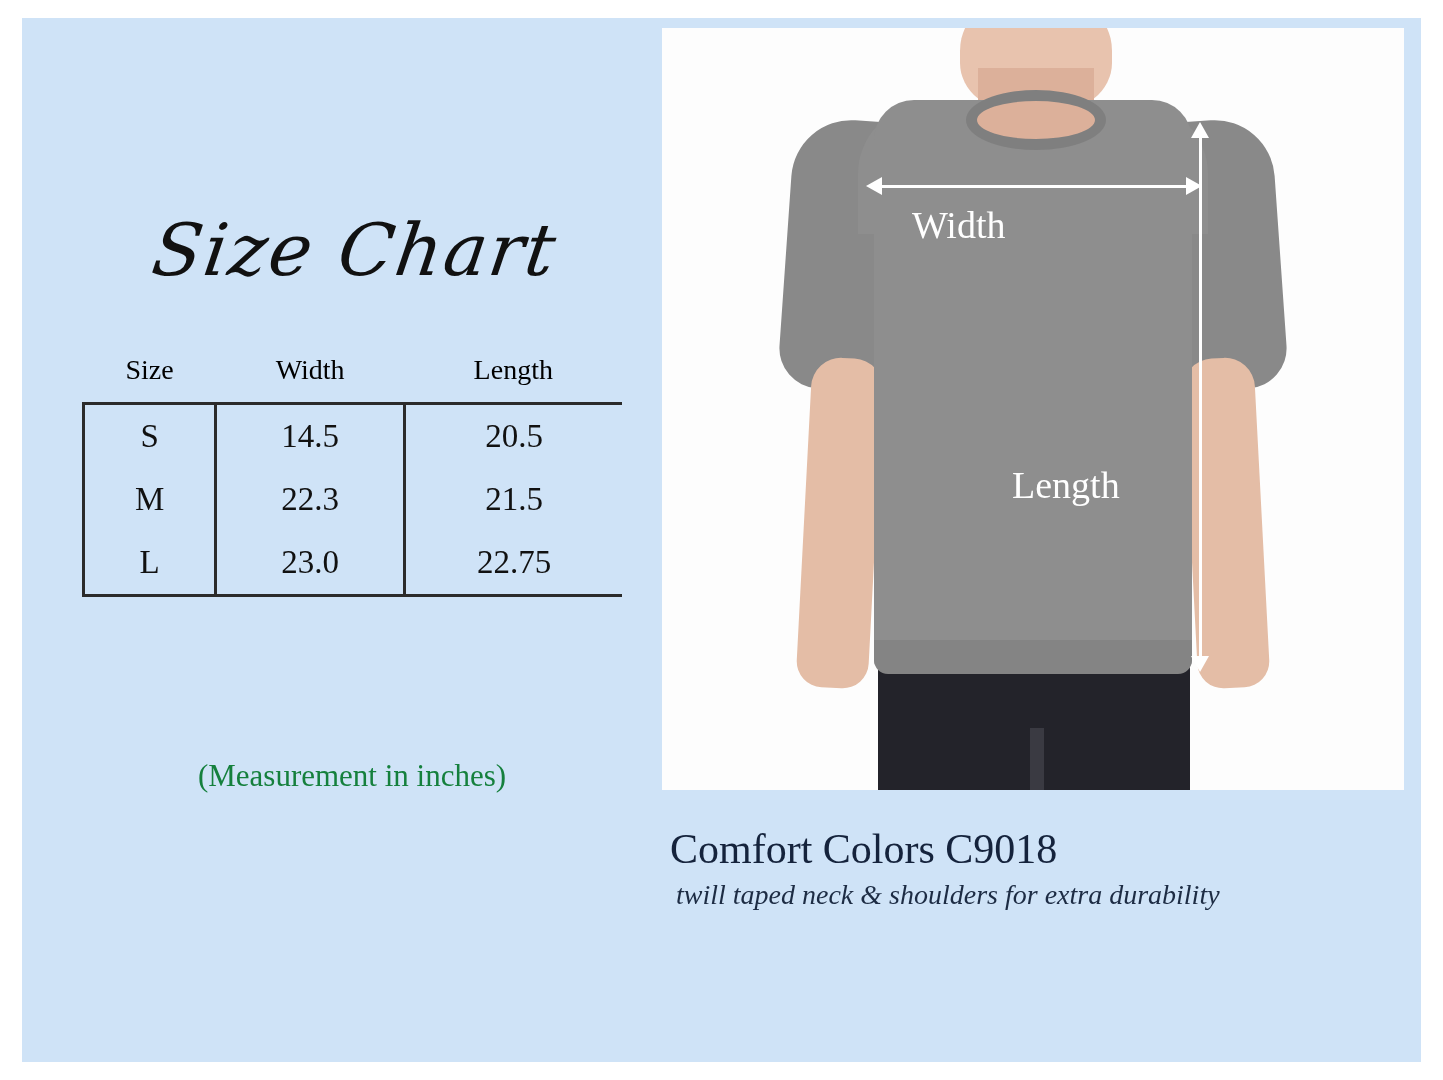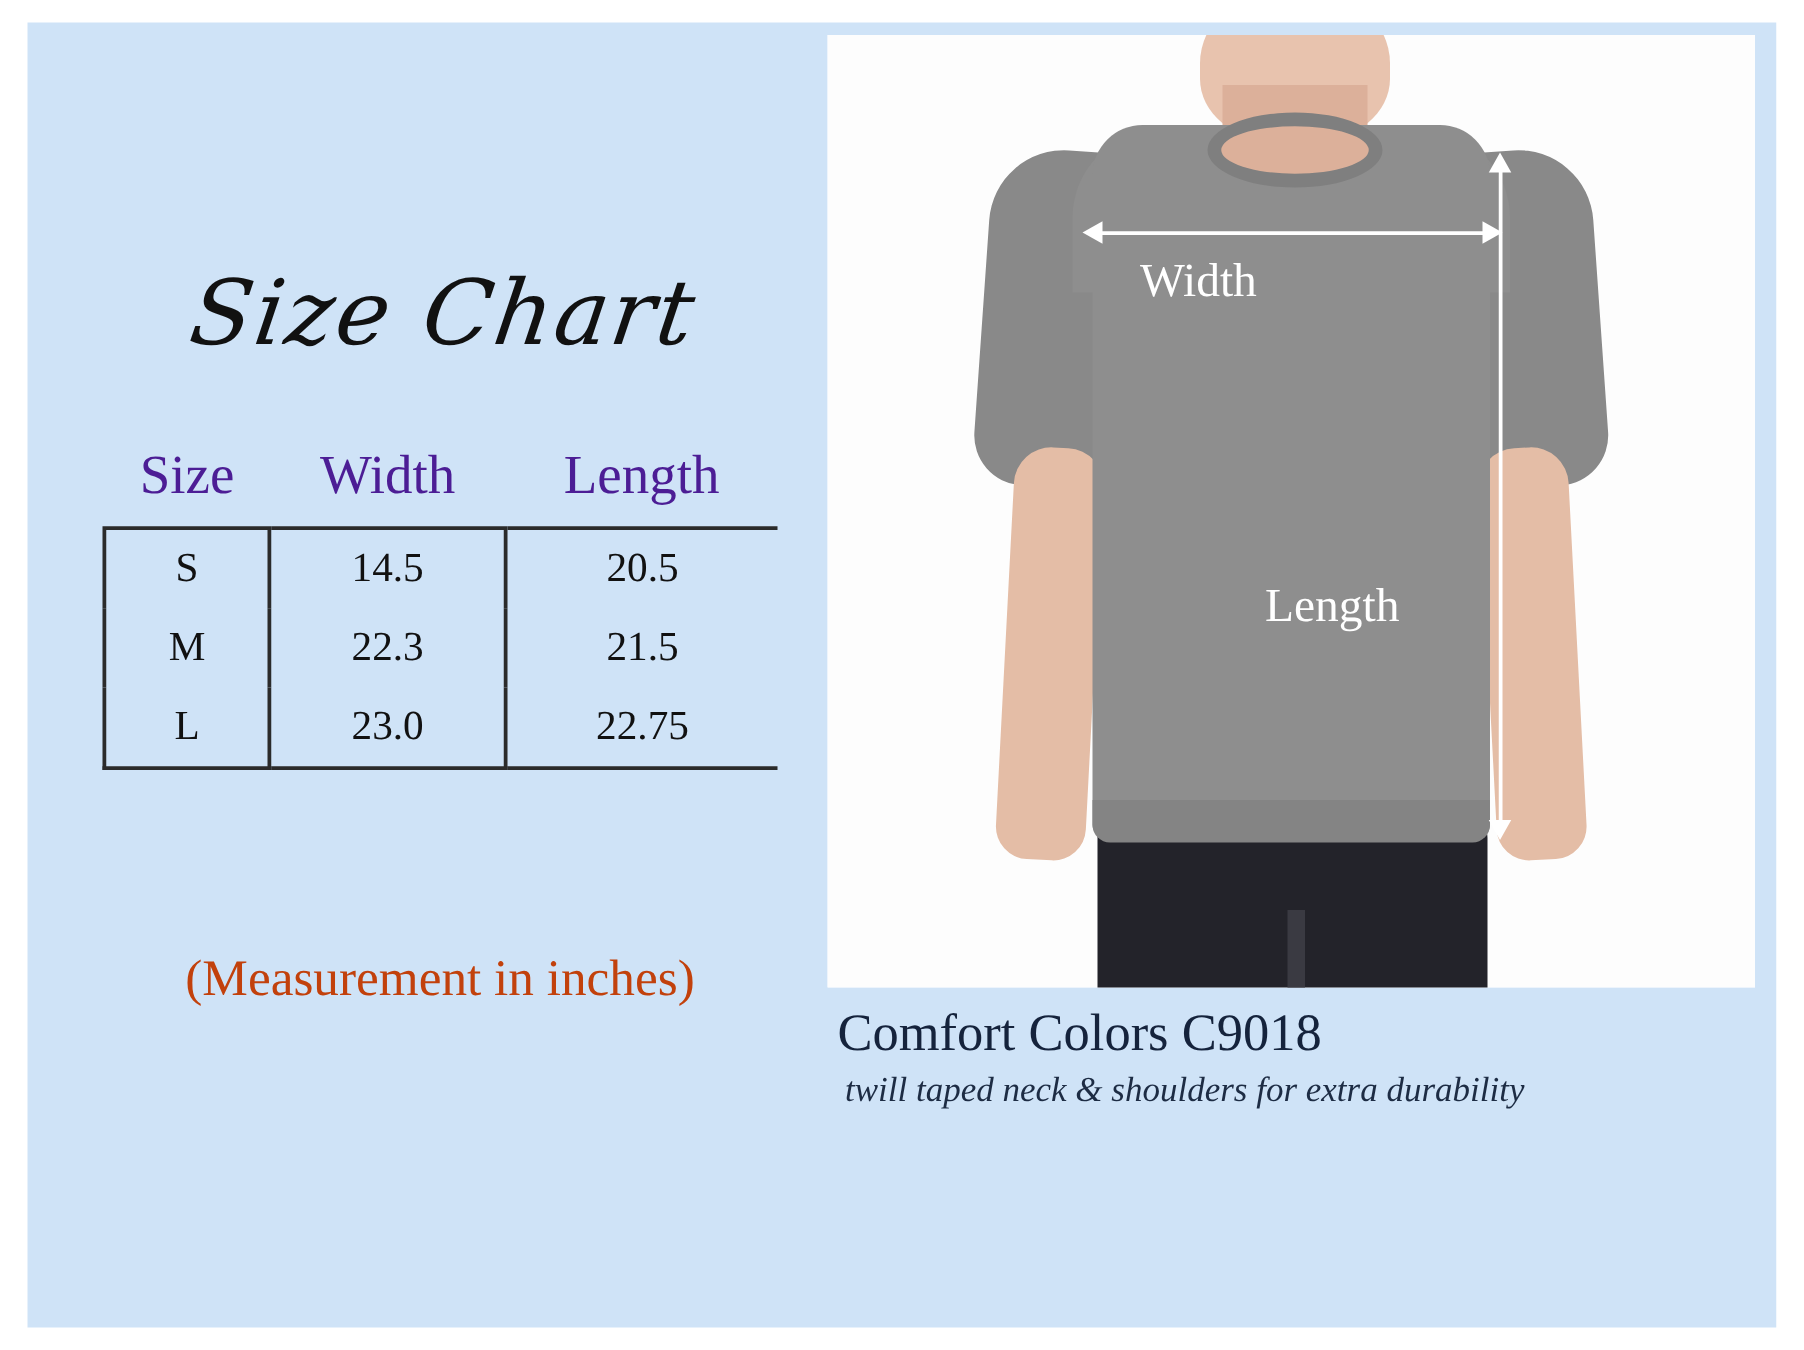--- a/index.html
+++ b/index.html
@@ -54,22 +54,22 @@
   table.size-table {
     position: absolute;
     left: 60px;
     top: 330px;
     width: 540px;
     border-collapse: collapse;
     font-family: "Liberation Serif", serif;
   }
   table.size-table th {
     font-weight: 400;
-    font-size: 44px;
-    color: #4c1d95;
+    font-size: 28px;
+    color: #000000;
     padding: 6px 0 16px 0;
     text-align: center;
     border-bottom: 3px solid #2b2b2b;
   }
   table.size-table td {
     font-size: 33px;
     color: #111111;
     text-align: center;
     padding: 13px 0;
     border-right: 3px solid #2b2b2b;
@@ -82,22 +82,22 @@
   }
   table.size-table tbody tr:last-child td {
     border-bottom: 3px solid #2b2b2b;
   }
   .measure-note {
     position: absolute;
     left: 60px;
     top: 740px;
     width: 540px;
     text-align: center;
-    font-size: 41px;
-    color: #c2410c;
+    font-size: 31px;
+    color: #15803d;
   }
 
   
   .photo-area {
     position: absolute;
     left: 662px;
     top: 28px;
     width: 742px;
     height: 762px;
     background: #ffffff;
@@ -276,21 +276,21 @@
     top: 435px;
     font-size: 38px;
     color: #ffffff;
     font-family: "Liberation Serif", serif;
   }
 
   
   .caption {
     position: absolute;
     left: 662px;
-    top: 803px;
+    top: 825px;
     width: 750px;
   }
   .product-title {
     font-size: 42px;
     color: #15233c;
     margin: 0 0 6px 8px;
     font-family: "Liberation Serif", serif;
   }
   .feature {
     font-size: 28px;

